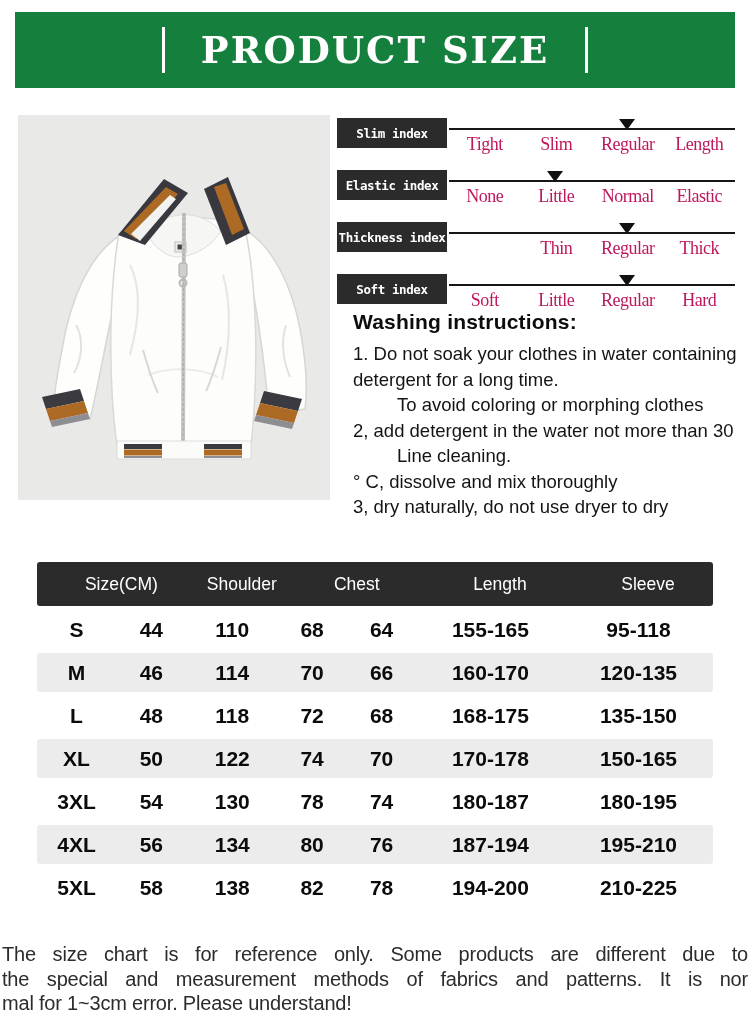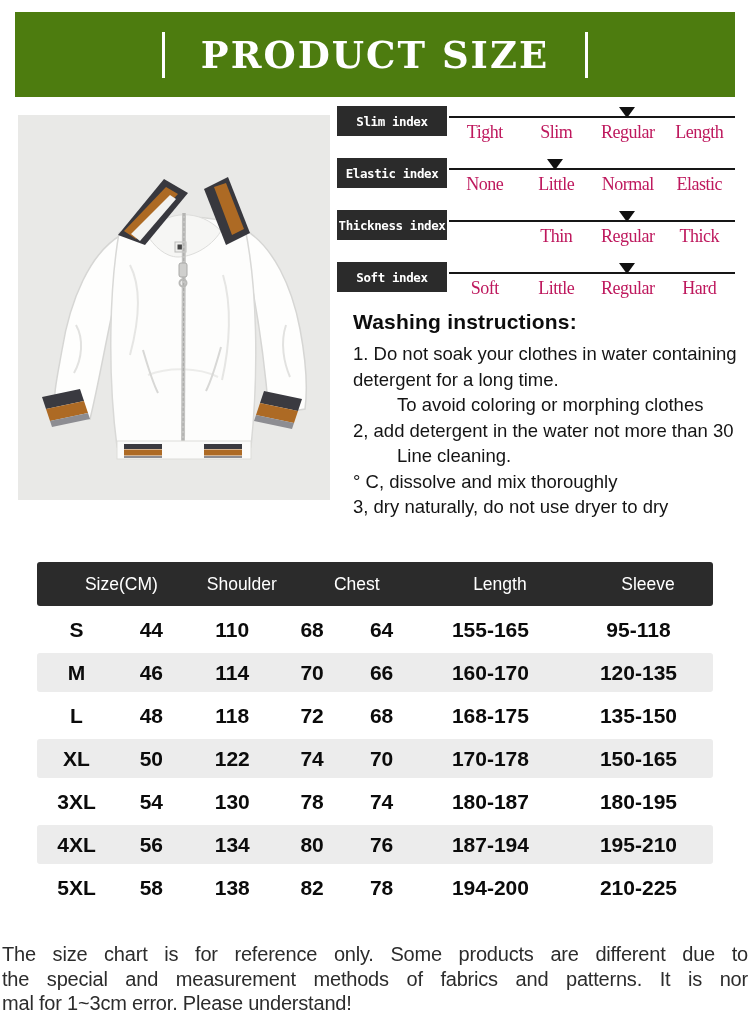--- a/index.html
+++ b/index.html
@@ -2,33 +2,33 @@
 <html><head>
 <meta charset="utf-8">
 <style>
   html,body{margin:0;padding:0;}
   body{
     width:750px;height:1027px;position:relative;background:#ffffff;
     font-family:"Liberation Sans", sans-serif;overflow:hidden;
   }
   
   .banner{
-    position:absolute;left:15px;top:12px;width:720px;height:85px;
-    background:#4d7c0f;display:flex;align-items:center;justify-content:center;
+    position:absolute;left:15px;top:12px;width:720px;height:76px;
+    background:#15803d;display:flex;align-items:center;justify-content:center;
   }
   .banner-bar{width:3px;height:46px;background:#ffffff;}
   .banner-title{
     color:#ffffff;font-family:"DejaVu Serif", serif;font-weight:bold;
     font-size:37px;letter-spacing:2px;margin:0 36px;white-space:nowrap;
   }
   
   .jacket-figure{position:absolute;left:18px;top:115px;width:312px;height:385px;}
   .jacket-figure svg{display:block;width:100%;height:100%;}
   
-  .scales{position:absolute;left:337px;top:106px;width:398px;}
+  .scales{position:absolute;left:337px;top:118px;width:398px;}
   .scale-row{display:flex;height:48px;margin-bottom:4px;}
   .scale-box{
     flex:0 0 110px;height:30px;background:#2b2b2b;color:#ffffff;
     display:flex;align-items:center;justify-content:center;
     font-family:"DejaVu Sans Mono", monospace;font-size:12.5px;font-weight:bold;
     letter-spacing:-0.4px;white-space:nowrap;
   }
   .scale-track{position:relative;flex:1;}
   .scale-line{position:absolute;left:2px;right:0;top:10px;height:2px;background:#161616;}
   .scale-arrow{

